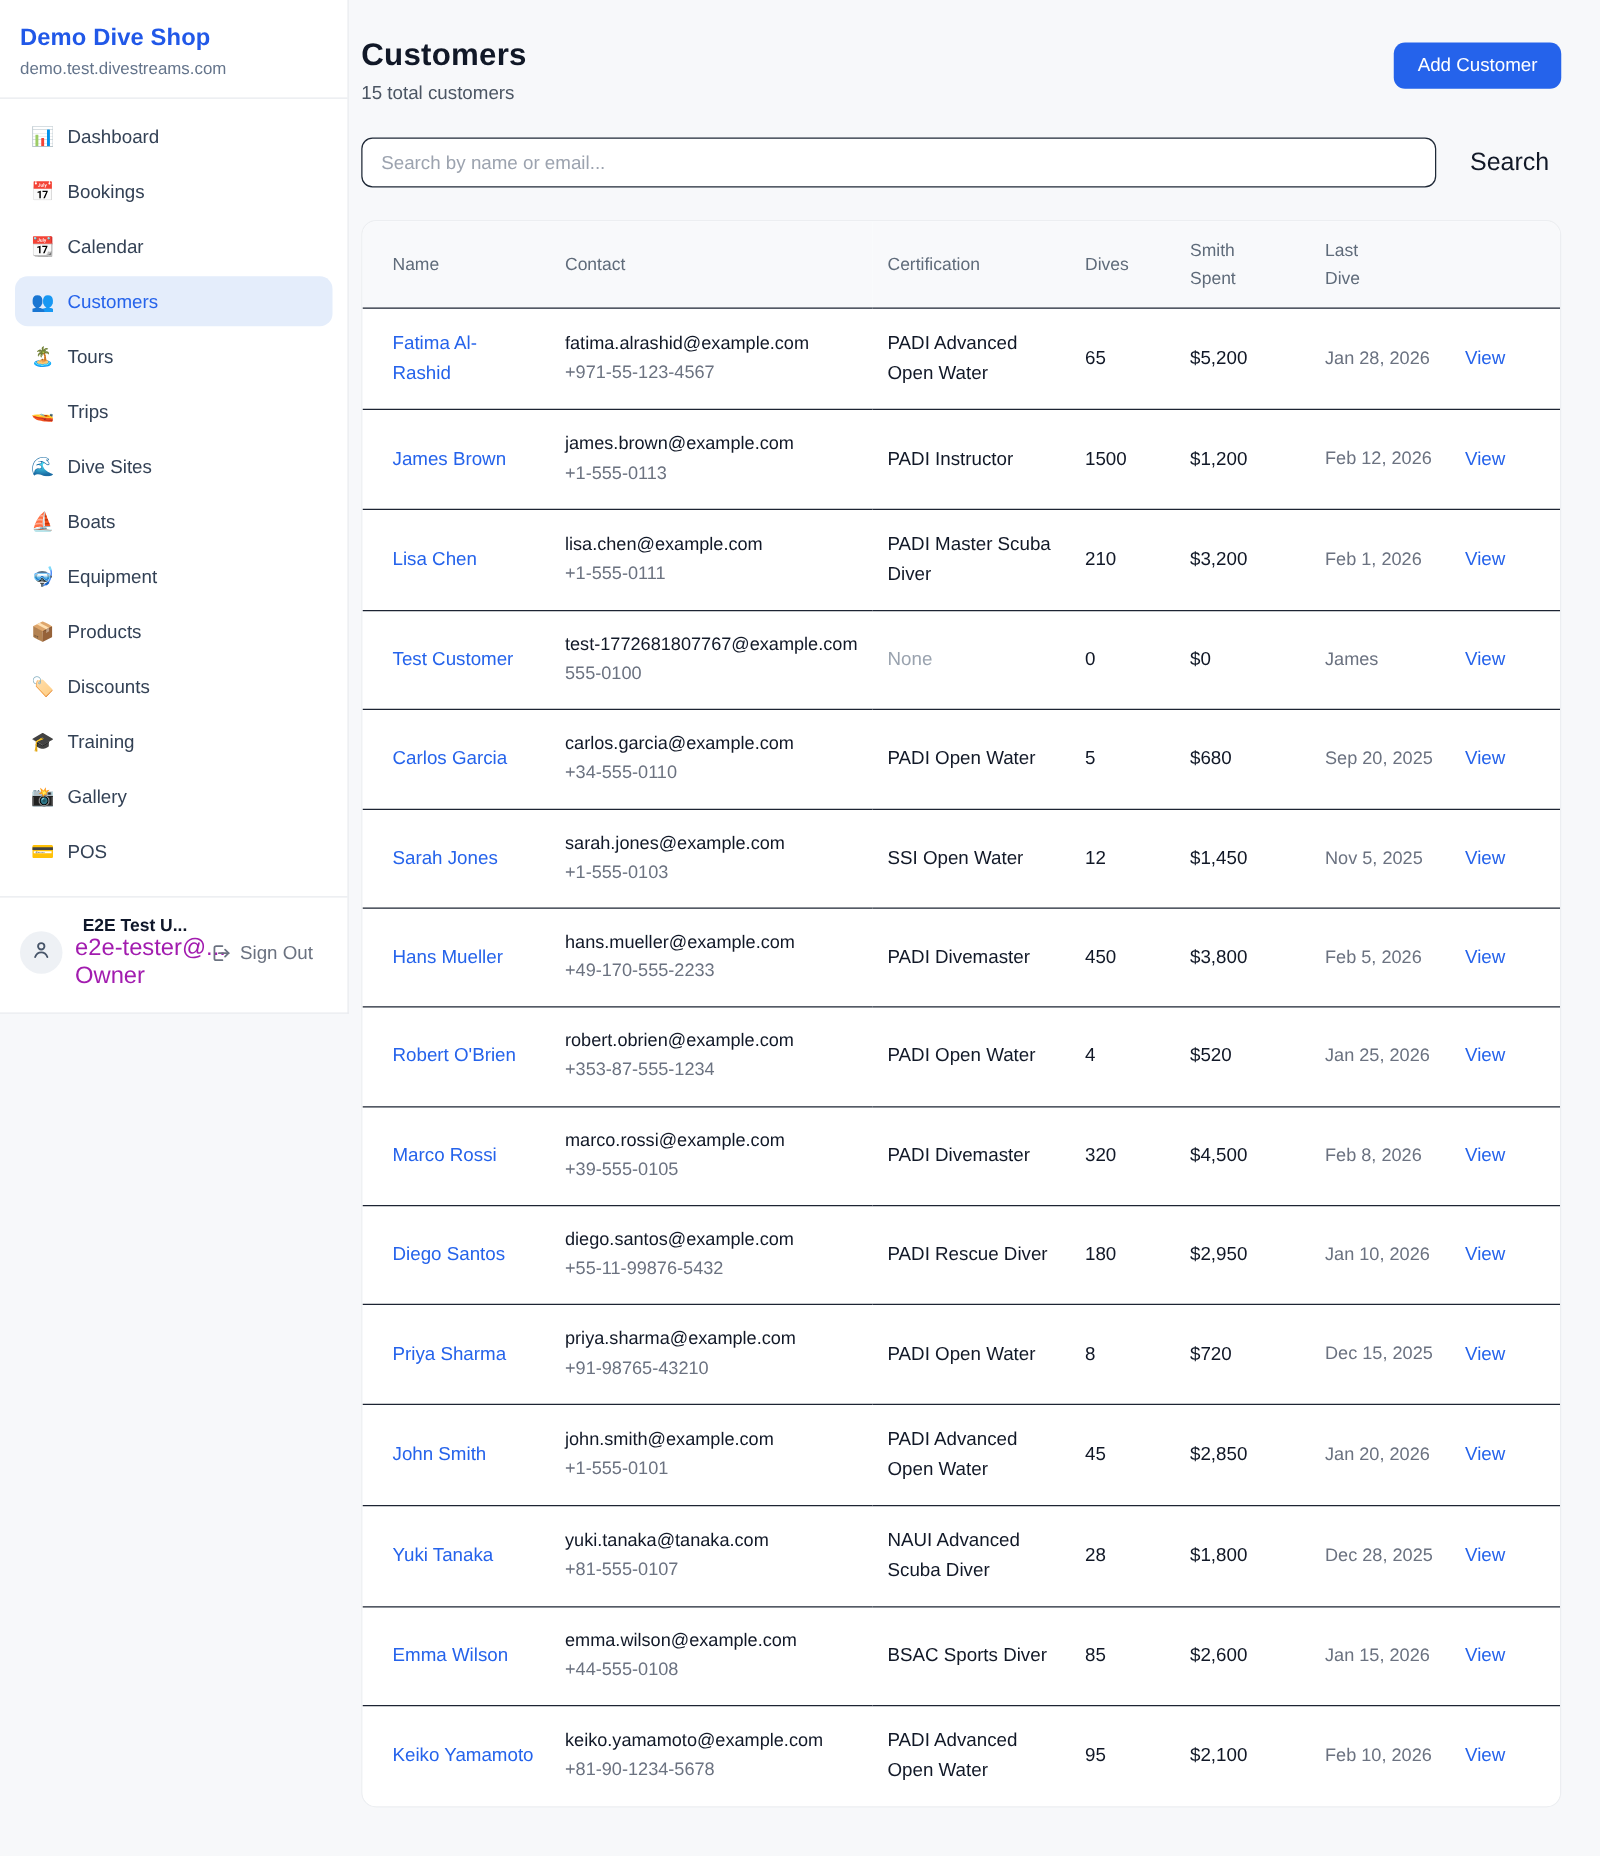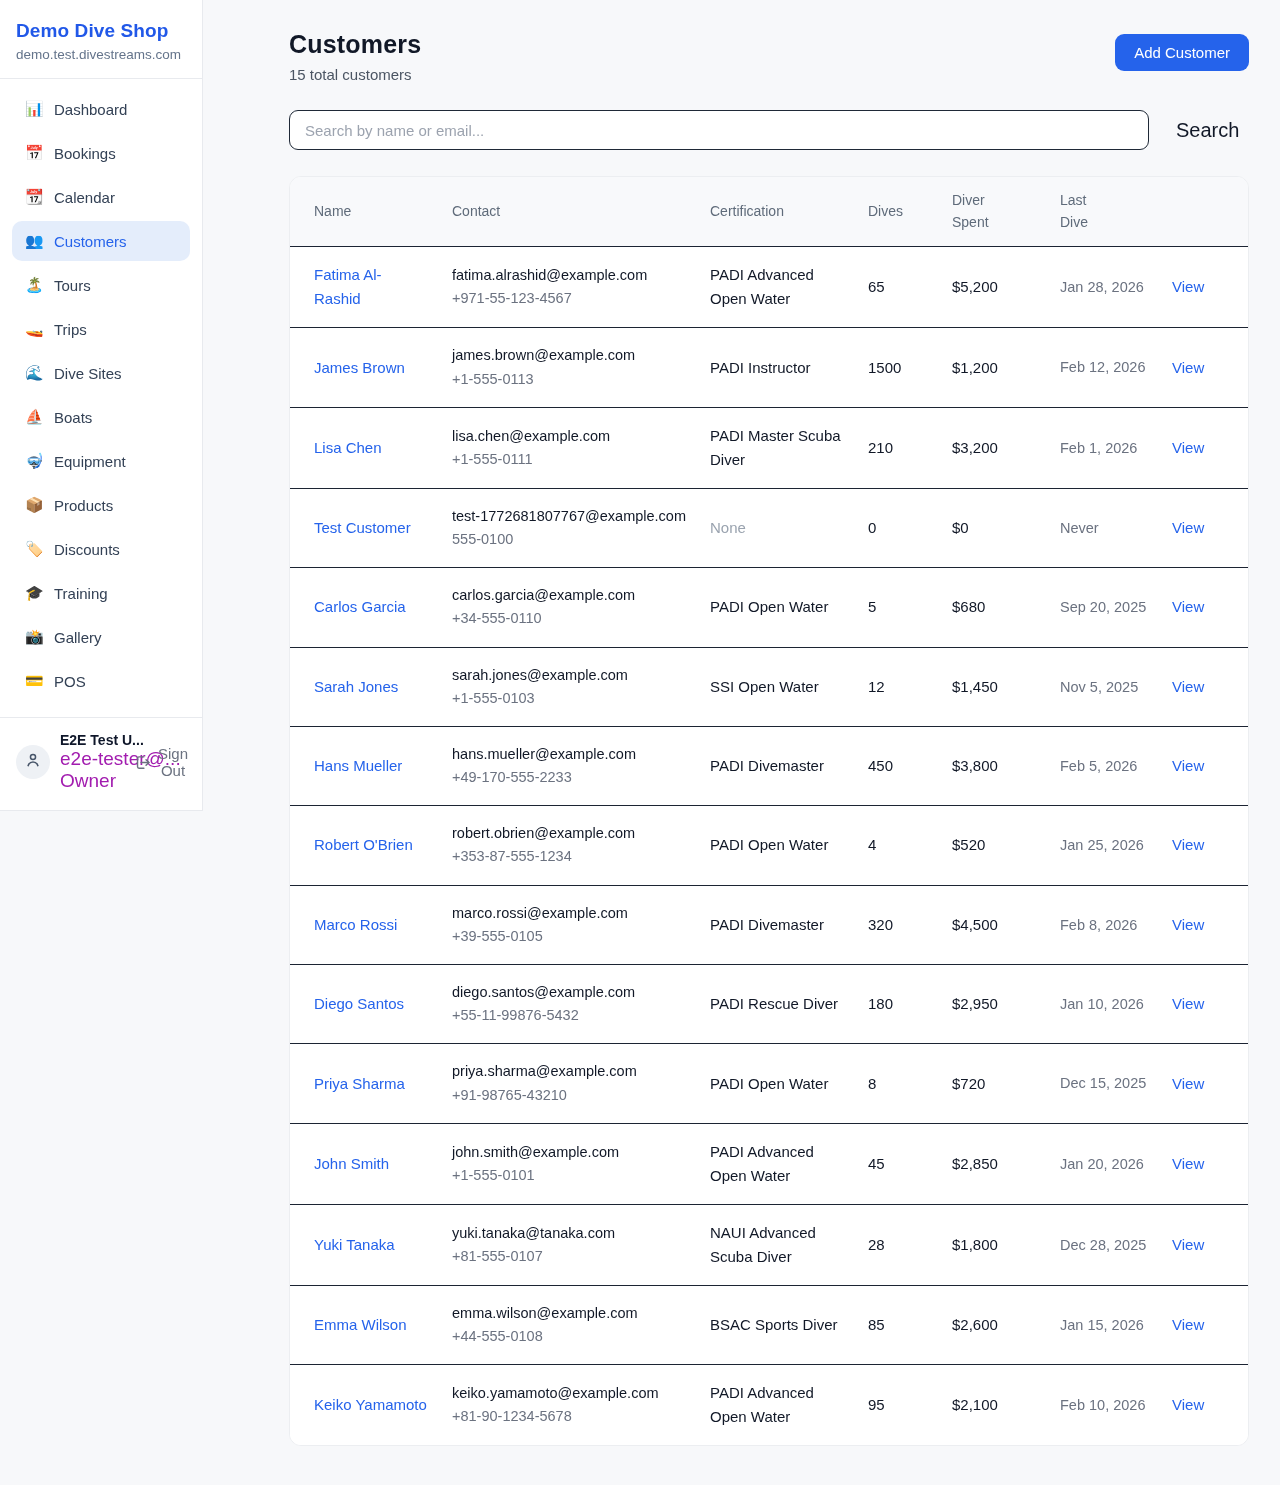--- a/index.html
+++ b/index.html
@@ -8,21 +8,21 @@
     font-family:"Liberation Sans","DejaVu Sans",sans-serif;
     background:#f7f8fa;
     color:#111827;
     overflow:hidden;
     position:relative;
   }
 
   
   .sidebar {
     position:absolute; left:0; top:0;
-    width:203px; min-height:800px;
+    width:279px; min-height:800px;
     background:#ffffff;
     border-right:1px solid #e8eaee;
     border-bottom:1px solid #e8eaee;
   }
   .sidebar-header { padding:20px 16px 16px 16px; border-bottom:1px solid #e8eaee; }
   .shop-name { font-size:19px; font-weight:700; color:#2158e8; letter-spacing:.1px; }
   .shop-domain { margin-top:5px; font-size:13.5px; color:#64748b; }
   .nav { padding:10px 12px 8px 12px; }
   .nav-item {
     display:flex; align-items:center; gap:11px;
@@ -223,21 +223,21 @@
           <col style="width:108px">
           <col style="width:112px">
           <col style="width:90px">
       </colgroup>
       <thead>
         <tr id="header-row">
             <th><span class="hdr-txt">Name</span></th>
             <th><span class="hdr-txt">Contact</span></th>
             <th><span class="hdr-txt">Certification</span></th>
             <th><span class="hdr-txt">Dives</span></th>
-            <th><span class="hdr-txt">Diver Spent</span></th>
+            <th><span class="hdr-txt">Smith Spent</span></th>
             <th><span class="hdr-txt">Last Dive</span></th>
             <th><span class="hdr-txt"></span></th>
           </tr>
       </thead>
       <tbody id="table-body">
           <tr>
             <td><a href="#" class="name-link">Fatima Al-Rashid</a></td>
             <td>
               <div class="email-line">fatima.alrashid@example.com</div>
               <div class="phone-line">+971-55-123-4567</div>
@@ -274,21 +274,21 @@
           </tr>
           <tr>
             <td><a href="#" class="name-link">Test Customer</a></td>
             <td>
               <div class="email-line">test-1772681807767@example.com</div>
               <div class="phone-line">555-0100</div>
             </td>
             <td><span class="cert-none">None</span></td>
             <td>0</td>
             <td>$0</td>
-            <td><span class="last-dive">Never</span></td>
+            <td><span class="last-dive">James</span></td>
             <td><a href="#" class="view-link">View</a></td>
           </tr>
           <tr>
             <td><a href="#" class="name-link">Carlos Garcia</a></td>
             <td>
               <div class="email-line">carlos.garcia@example.com</div>
               <div class="phone-line">+34-555-0110</div>
             </td>
             <td><span>PADI Open Water</span></td>
             <td>5</td>

